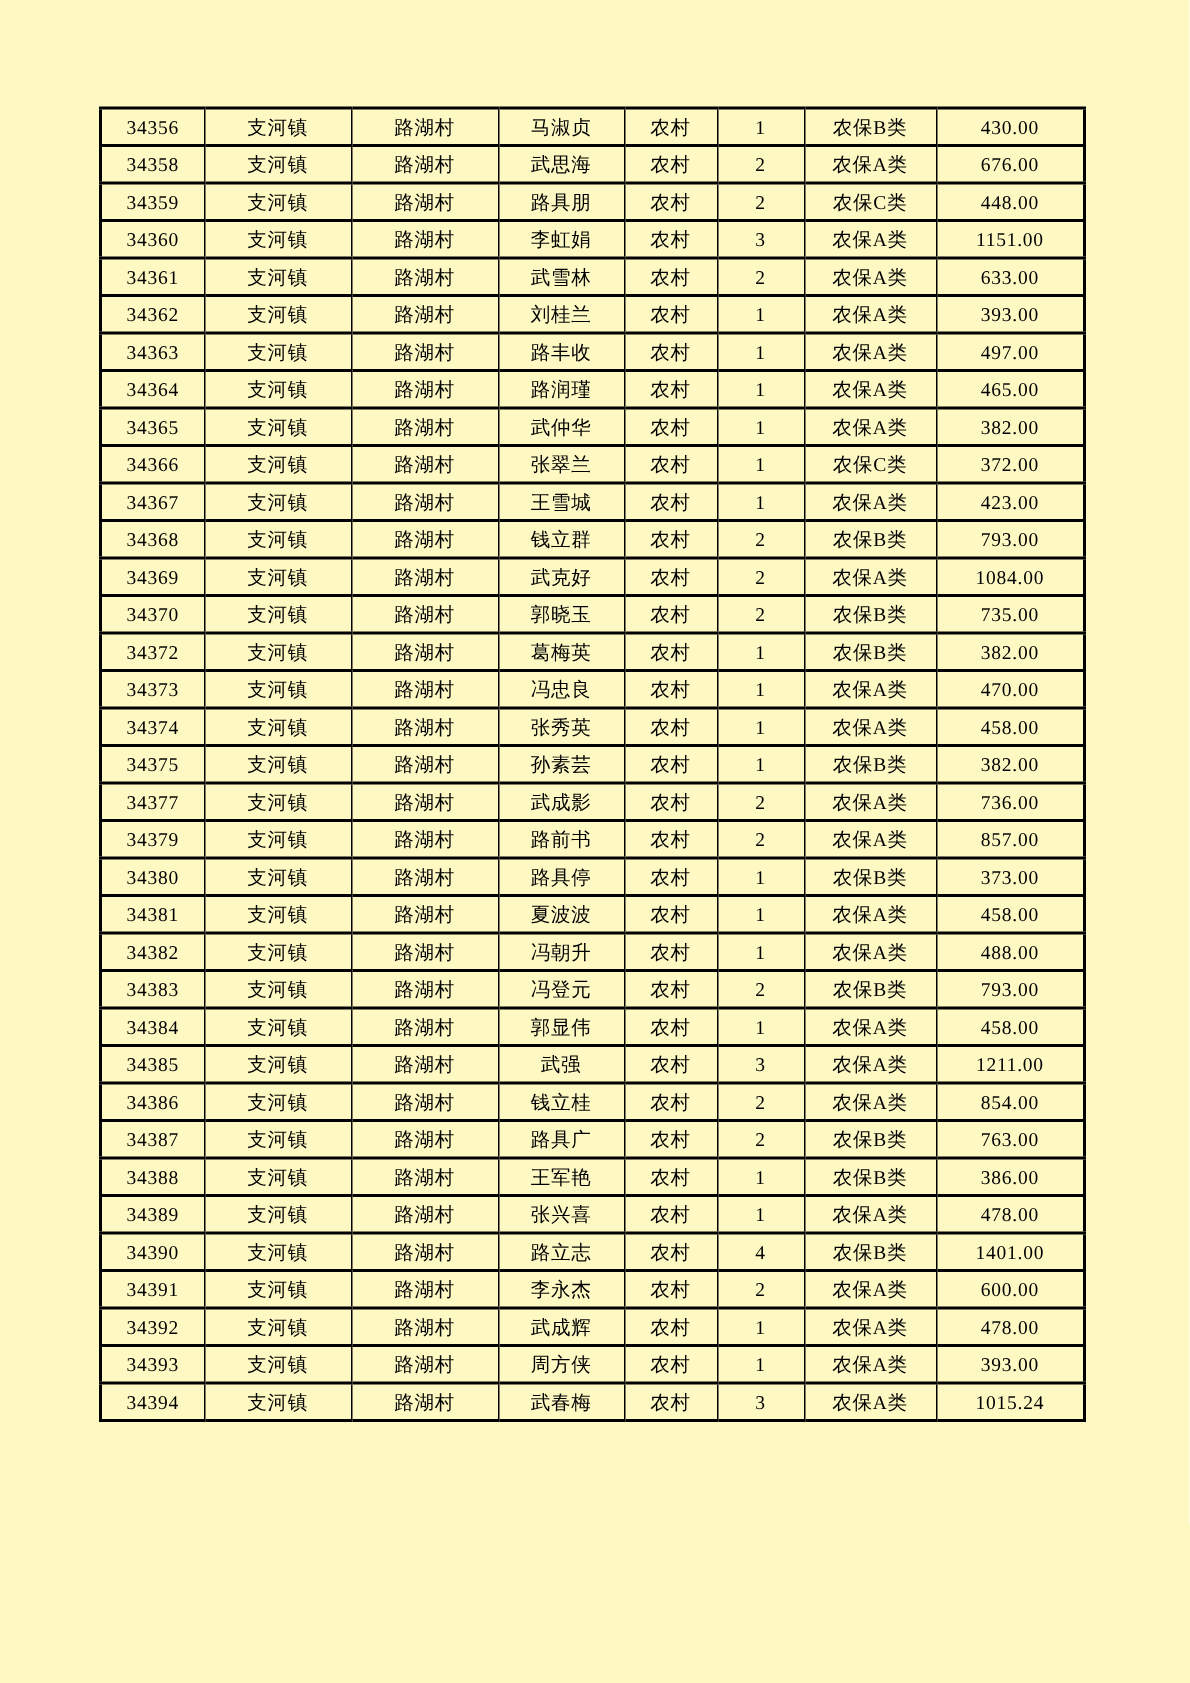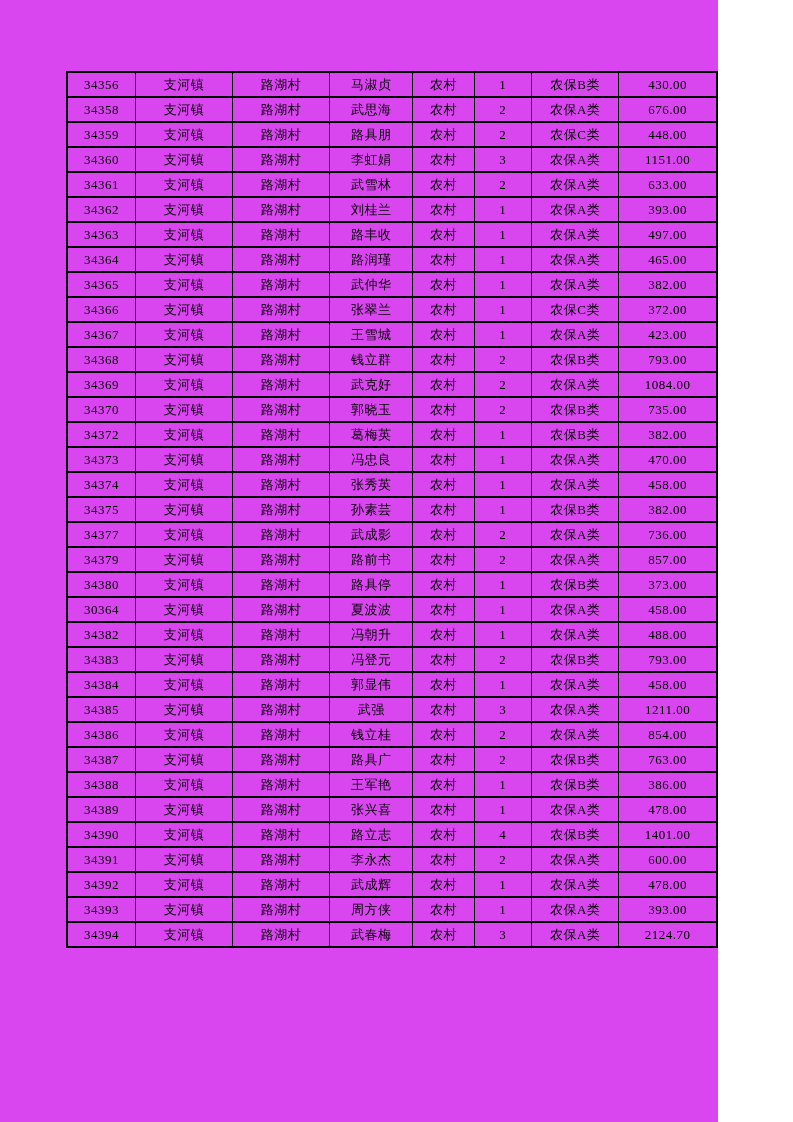--- a/index.html
+++ b/index.html
@@ -2,23 +2,23 @@
 <html><head>
 <meta charset="utf-8">
 <style>
   html, body {
     margin: 0;
     padding: 0;
     background: #ffffff;
   }
   .page {
     position: relative;
-    width: 718px;
+    width: 793px;
     height: 1122px;
-    background: #d946ef;
+    background: #fef9c3;
     overflow: hidden;
     font-family: "Liberation Serif", "DejaVu Serif", serif;
     color: #000000;
   }
   .sheet {
     position: absolute;
     left: 66px;
     top: 71px;
   }
   table.records {
@@ -270,21 +270,21 @@
             <td>34380</td>
             <td>支河镇</td>
             <td>路湖村</td>
             <td>路具停</td>
             <td>农村</td>
             <td>1</td>
             <td>农保B类</td>
             <td>373.00</td>
           </tr>
           <tr>
-            <td>30364</td>
+            <td>34381</td>
             <td>支河镇</td>
             <td>路湖村</td>
             <td>夏波波</td>
             <td>农村</td>
             <td>1</td>
             <td>农保A类</td>
             <td>458.00</td>
           </tr>
           <tr>
             <td>34382</td>
@@ -407,18 +407,18 @@
             <td>393.00</td>
           </tr>
           <tr>
             <td>34394</td>
             <td>支河镇</td>
             <td>路湖村</td>
             <td>武春梅</td>
             <td>农村</td>
             <td>3</td>
             <td>农保A类</td>
-            <td>2124.70</td>
+            <td>1015.24</td>
           </tr>
         </tbody>
     </table>
   </div>
 </div>
 
 </body></html>

